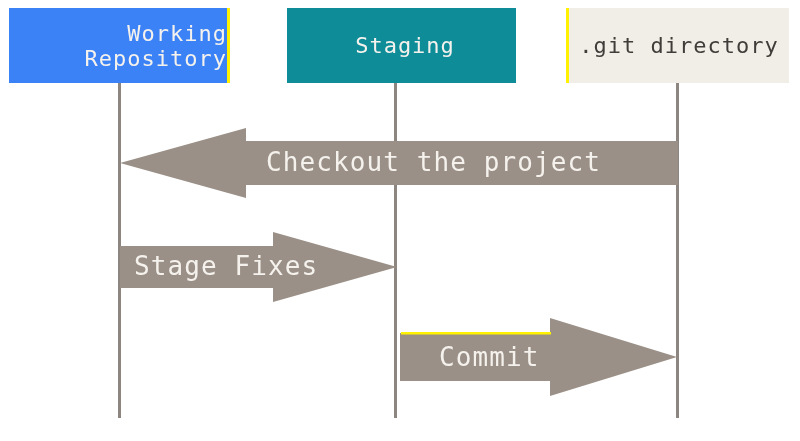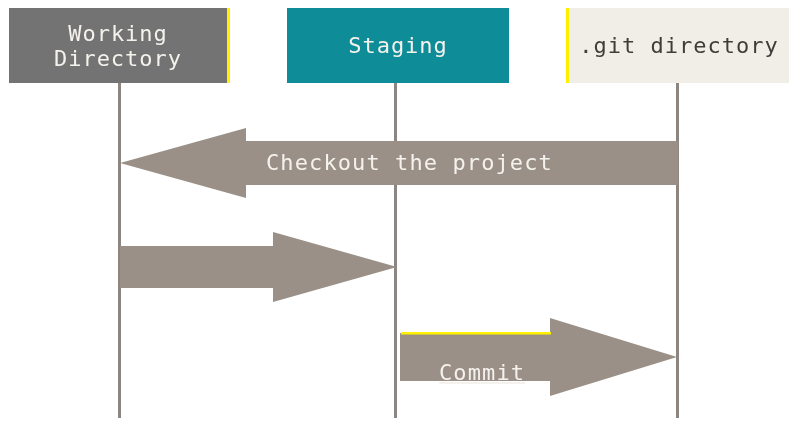--- a/index.html
+++ b/index.html
@@ -51,40 +51,40 @@
   #lifeline-git     { left: 676px; }
   #arrow-layer {
     position: absolute;
     left: 0;
     top: 0;
     width: 800px;
     height: 441px;
   }
   .arrow-label {
     position: absolute;
-    font-size: 22px;
+    font-size: 26px;
     line-height: 25px;
     letter-spacing: 1.1px;
     white-space: nowrap;
   }
   #label-checkout { left: 266px; top: 150px; }
   #label-stage    { left: 134px; top: 254px; }
-  #label-commit   { left: 439px; top: 360px; text-decoration: underline; }
+  #label-commit   { left: 439px; top: 345px; }
 </style>
 </head>
 <body>
 
 <div id="stage" style="background-color: rgb(255, 255, 255);">
 
-  <div class="box" id="box-working" style="background-color: #737373; color: rgb(245, 242, 237);">
+  <div class="box" id="box-working" style="background-color: #3b82f6; color: rgb(245, 242, 237); align-items: flex-end;">
     <span class="box-line">Working</span>
-    <span class="box-line">Directory</span>
+    <span class="box-line">Repository</span>
   </div>
 
-  <div class="box" id="box-staging" style="background-color: rgb(14, 141, 153); color: rgb(245, 242, 237);">
+  <div class="box" id="box-staging" style="background-color: rgb(14, 141, 153); color: rgb(245, 242, 237); padding-left: 7px;">
     <span class="box-line">Staging</span>
   </div>
 
   <div class="box" id="box-git" style="background-color: rgb(240, 238, 230); color: rgb(64, 60, 57);">
     <span class="box-line">.git directory</span>
   </div>
 
   <div class="accent-strip" id="accent-working-right" style="background-color: rgb(255, 241, 0);"></div>
   <div class="accent-strip" id="accent-git-left" style="background-color: rgb(255, 241, 0);"></div>
 
@@ -93,15 +93,16 @@
   <div class="lifeline" id="lifeline-git" style="background-color: rgb(141, 134, 128);"></div>
 
   <svg id="arrow-layer" viewBox="0 0 800 441" xmlns="http://www.w3.org/2000/svg">
     <polygon points="678,141 246,141 246,128 120,163 246,198 246,185 678,185" fill="#9A9087"></polygon>
     <polygon points="120,246 273,246 273,232 397,267 273,302 273,288 120,288" fill="#9A9087"></polygon>
     <polygon points="400,333 550,333 550,318 677,357 550,396 550,381 400,381" fill="#9A9087"></polygon>
     <rect x="401" y="332" width="150" height="2.5" fill="#FFF100"></rect>
   </svg>
 
   <div class="arrow-label" id="label-checkout" style="color: rgb(245, 242, 237);">Checkout the project</div>
+  <div class="arrow-label" id="label-stage" style="color: rgb(245, 242, 237);">Stage Fixes</div>
   <div class="arrow-label" id="label-commit" style="color: rgb(245, 242, 237);">Commit</div>
 
 </div>
 
 </body></html>

